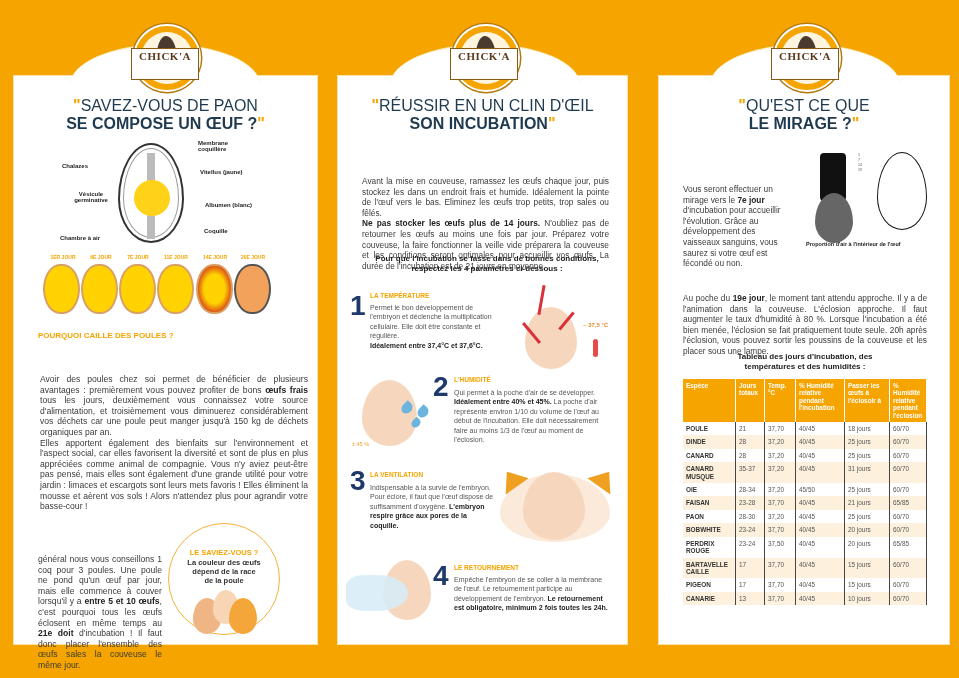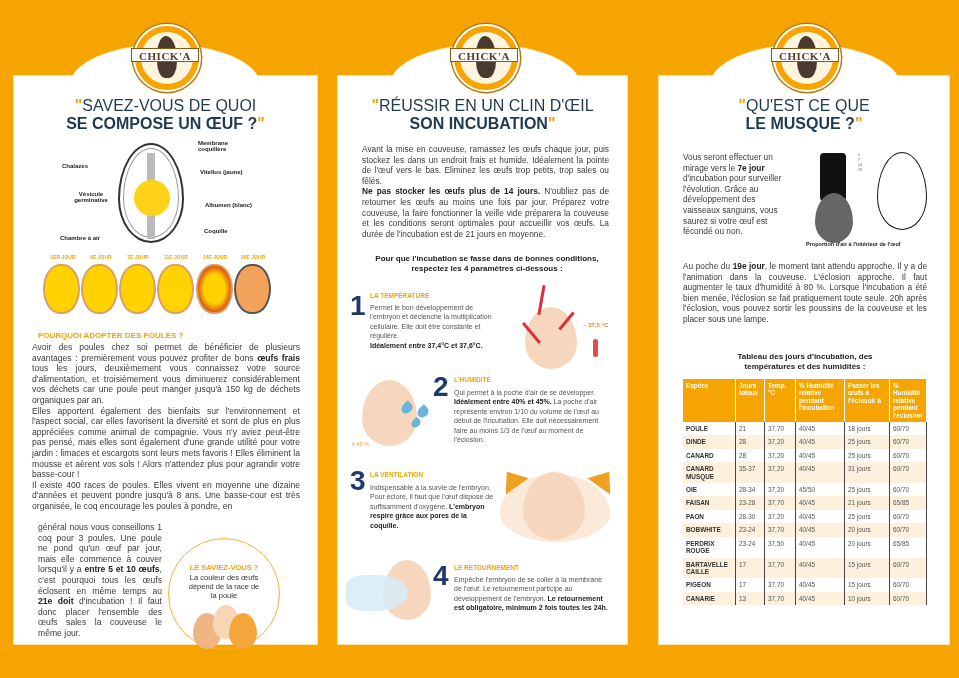--- a/index.html
+++ b/index.html
@@ -2,25 +2,25 @@
 <html><head>
 <meta charset="utf-8">
 <style>
   html,body{margin:0;padding:0;}
   body{width:959px;height:678px;background:#f5a400;position:relative;overflow:hidden;font-family:"Liberation Sans",sans-serif;color:#3a3a3a;}
   .panel{position:absolute;background:#fff;border:1.5px solid #fbe2a8;box-sizing:border-box;}
   .arch{position:absolute;background:#fff;border-radius:50% 50% 0 0/100% 100% 0 0;border-top:1.5px solid #fbe2a8;}
   .logo{position:absolute;width:64px;height:64px;border-radius:50%;background:#f5a400;border:2px solid #fff;box-shadow:0 0 0 1.5px #b47a10;}
   .logo .inner{position:absolute;left:6px;top:6px;width:52px;height:52px;border-radius:50%;background:#fff4de;}
   .logo .hen{position:absolute;left:22px;top:10px;width:20px;height:42px;background:#4a3b2e;border-radius:45% 55% 40% 40%;}
-  .logo .band{position:absolute;left:-4px;top:22px;width:68px;height:14px;background:#fff;border:1.5px solid #8a5a12;box-sizing:border-box;font-family:"Liberation Serif",serif;font-weight:bold;font-size:11px;color:#5a3a1a;text-align:center;line-height:14px;letter-spacing:.5px;}
+  .logo .band{position:absolute;left:-4px;top:22px;width:68px;height:32px;background:#fff;border:1.5px solid #8a5a12;box-sizing:border-box;font-family:"Liberation Serif",serif;font-weight:bold;font-size:11px;color:#5a3a1a;text-align:center;line-height:14px;letter-spacing:.5px;}
   .title{position:absolute;text-align:center;color:#1f3a4f;font-size:16px;line-height:18px;}
   .title .t2{font-weight:bold;}
   .q{color:#f5a400;font-weight:bold;}
-  .txt{position:absolute;font-size:8.6px;line-height:10.6px;color:#3a3a3a;text-align:justify;}
+  .txt{position:absolute;font-size:8.6px;line-height:10.6px;color:#3a3a3a;text-align:justify;margin-top:32px;}
   .txt b{color:#222;}
   .h-or{color:#f5a400;font-weight:bold;font-size:8px;}
   .small{font-size:6px;font-weight:bold;color:#222;}
   .egg{position:absolute;border-radius:50% 50% 50% 50%/58% 58% 42% 42%;}
   .day{position:absolute;width:37px;height:50px;border-radius:50%/55%;background:#ffd200;border:2px solid #d9a066;box-sizing:border-box;}
   .dayl{position:absolute;font-size:5px;color:#f5a400;font-weight:bold;width:40px;text-align:center;}
   .num{position:absolute;font-size:28px;font-weight:bold;color:#1f3a6a;line-height:28px;}
   .ptxt{position:absolute;font-size:7px;line-height:9.4px;color:#555;}
   .ptxt b{color:#222;}
   table{position:absolute;border-collapse:collapse;font-size:6.4px;}
@@ -34,21 +34,21 @@
 
 <div class="panel" style="left:13px;top:75px;width:305px;height:570px;"></div>
 <div class="arch" style="left:70px;top:44px;width:190px;height:40px;"></div>
 <div class="logo" style="left:133px;top:24px;">
     <div class="inner"></div>
     <div class="hen"></div>
     <div class="band">CHICK'A</div>
   </div>
 
 <div class="title" style="left:13px;top:97px;width:305px;">
-  <div><span class="q">"</span><span>SAVEZ-VOUS DE QUOI</span></div>
+  <div><span class="q">"</span><span>SAVEZ-VOUS DE PAON</span></div>
   <div class="t2"><span>SE COMPOSE UN ŒUF ?</span><span class="q">"</span></div>
 </div>
 
 <div style="position:absolute;left:118px;top:143px;width:66px;height:100px;border-radius:50%/56% 56% 44% 44%;border:2px solid #333;box-sizing:border-box;background:#fff;">
   <div style="position:absolute;left:3px;top:3px;right:3px;bottom:3px;border-radius:50%/56% 56% 44% 44%;border:1px solid #999;"></div>
   <div style="position:absolute;left:27px;top:8px;width:8px;height:86px;background:#bbb;"></div>
   <div style="position:absolute;left:14px;top:35px;width:36px;height:36px;border-radius:50%;background:#ffd21a;"></div>
 </div>
 <div class="small" style="position:absolute;left:198px;top:140px;width:40px;">Membrane coquillère</div>
 <div class="small" style="position:absolute;left:62px;top:163px;">Chalazes</div>
@@ -64,32 +64,31 @@
 <div class="dayl" style="left:156px;top:254px;">11E JOUR</div>
 <div class="dayl" style="left:195px;top:254px;">14E JOUR</div>
 <div class="dayl" style="left:233px;top:254px;">20E JOUR</div>
 <div class="day" style="left:43px;top:264px;"></div>
 <div class="day" style="left:81px;top:264px;"></div>
 <div class="day" style="left:119px;top:264px;"></div>
 <div class="day" style="left:157px;top:264px;"></div>
 <div class="day" style="left:196px;top:264px;background:radial-gradient(#ffd200 45%,#d8431a 75%);"></div>
 <div class="day" style="left:234px;top:264px;background:#f2a25a;border-color:#555;"></div>
 
-<div class="h-or" style="position:absolute;left:38px;top:331px;">POURQUOI ADOPTER DES POULES ?</div>
-<div class="txt" style="left:32px;top:342px;width:268px;">
+<div class="h-or" style="position:absolute;left:38px;top:331px;">POURQUOI CAILLE DES POULES ?</div>
+<div class="txt" style="left:40px;top:342px;width:268px;">
   <span>Avoir des poules chez soi permet de bénéficier de plusieurs avantages : premièrement vous pouvez profiter de bons </span><b>œufs frais</b><span> tous les jours, deuxièmement vous connaissez votre source d'alimentation, et troisièmement vous diminuerez considérablement vos déchets car une poule peut manger jusqu'à 150 kg de déchets organiques par an.</span><br>
   <span>Elles apportent également des bienfaits sur l'environnement et l'aspect social, car elles favorisent la diversité et sont de plus en plus appréciées comme animal de compagnie. Vous n'y aviez peut-être pas pensé, mais elles sont également d'une grande utilité pour votre jardin : limaces et escargots sont leurs mets favoris ! Elles éliminent la mousse et aèrent vos sols ! Alors n'attendez plus pour agrandir votre basse-cour !</span><br>
-  <span>Il existe 400 races de poules. Elles vivent en moyenne une dizaine d'années et peuvent pondre jusqu'à 8 ans. Une basse-cour est très organisée, le coq encourage les poules à pondre, en</span>
 </div>
 <div class="txt" style="left:38px;top:522px;width:124px;">
   <span>général nous vous conseillons 1 coq pour 3 poules. Une poule ne pond qu'un œuf par jour, mais elle commence à couver lorsqu'il y a </span><b>entre 5 et 10 œufs</b><span>, c'est pourquoi tous les œufs éclosent en même temps au </span><b>21e doit</b><span> d'incubation ! Il faut donc placer l'ensemble des œufs sales la couveuse le même jour.</span>
 </div>
-<div style="position:absolute;left:168px;top:538px;width:112px;height:112px;border-radius:50%;border:1.5px solid #f5b33a;box-sizing:border-box;">
+<div style="position:absolute;left:168px;top:523px;width:112px;height:112px;border-radius:50%;border:1.5px solid #f5b33a;box-sizing:border-box;">
   <div style="position:absolute;top:24px;width:100%;text-align:center;color:#f5a400;font-weight:bold;font-size:7.5px;">LE SAVIEZ-VOUS ?</div>
-  <div style="position:absolute;top:34px;left:18px;right:18px;text-align:center;font-size:7.5px;line-height:9px;font-weight:normal;color:#333;">La couleur des œufs dépend de la race de la poule</div>
+  <div style="position:absolute;top:34px;left:18px;right:18px;text-align:center;font-size:7.5px;line-height:9px;font-weight:bold;color:#333;">La couleur des œufs dépend de la race de la poule</div>
   <div class="egg" style="left:24px;top:74px;width:28px;height:36px;background:#f0b585;"></div>
   <div class="egg" style="left:44px;top:66px;width:26px;height:34px;background:#f8d5b5;"></div>
   <div class="egg" style="left:60px;top:74px;width:28px;height:36px;background:#f5a63a;"></div>
 </div>
 
 <div class="panel" style="left:337px;top:75px;width:291px;height:570px;"></div>
 <div class="arch" style="left:390px;top:44px;width:190px;height:40px;"></div>
 <div class="logo" style="left:452px;top:24px;">
     <div class="inner"></div>
     <div class="hen"></div>
@@ -141,24 +140,24 @@
 <div class="panel" style="left:658px;top:75px;width:292px;height:570px;"></div>
 <div class="arch" style="left:710px;top:44px;width:190px;height:40px;"></div>
 <div class="logo" style="left:773px;top:24px;">
     <div class="inner"></div>
     <div class="hen"></div>
     <div class="band">CHICK'A</div>
   </div>
 
 <div class="title" style="left:658px;top:97px;width:292px;">
   <div><span class="q">"</span><span>QU'EST CE QUE</span></div>
-  <div class="t2"><span>LE MUSQUE ?</span><span class="q">"</span></div>
+  <div class="t2"><span>LE MIRAGE ?</span><span class="q">"</span></div>
 </div>
 <div class="txt" style="left:683px;top:152px;width:100px;text-align:left;font-size:8.3px;">
-  <span>Vous seront effectuer un mirage vers le </span><b>7e jour</b><span> d'incubation pour surveiller l'évolution. Grâce au développement des vaisseaux sanguins, vous saurez si votre œuf est fécondé ou non.</span>
+  <span>Vous seront effectuer un mirage vers le </span><b>7e jour</b><span> d'incubation pour accueillir l'évolution. Grâce au développement des vaisseaux sanguins, vous saurez si votre œuf est fécondé ou non.</span>
 </div>
 <div style="position:absolute;left:820px;top:153px;width:26px;height:48px;background:#111;border-radius:4px;"></div>
 <div class="egg" style="left:815px;top:193px;width:38px;height:50px;background:#666;"></div>
 <div class="egg" style="left:877px;top:152px;width:50px;height:78px;border:1.5px solid #111;box-sizing:border-box;background:#fff;"></div>
 <div style="position:absolute;left:858px;top:153px;font-size:3.5px;line-height:5px;color:#555;">
   <div>1</div>
     <div>7</div>
     <div>14</div>
     <div>19</div>
 </div>

